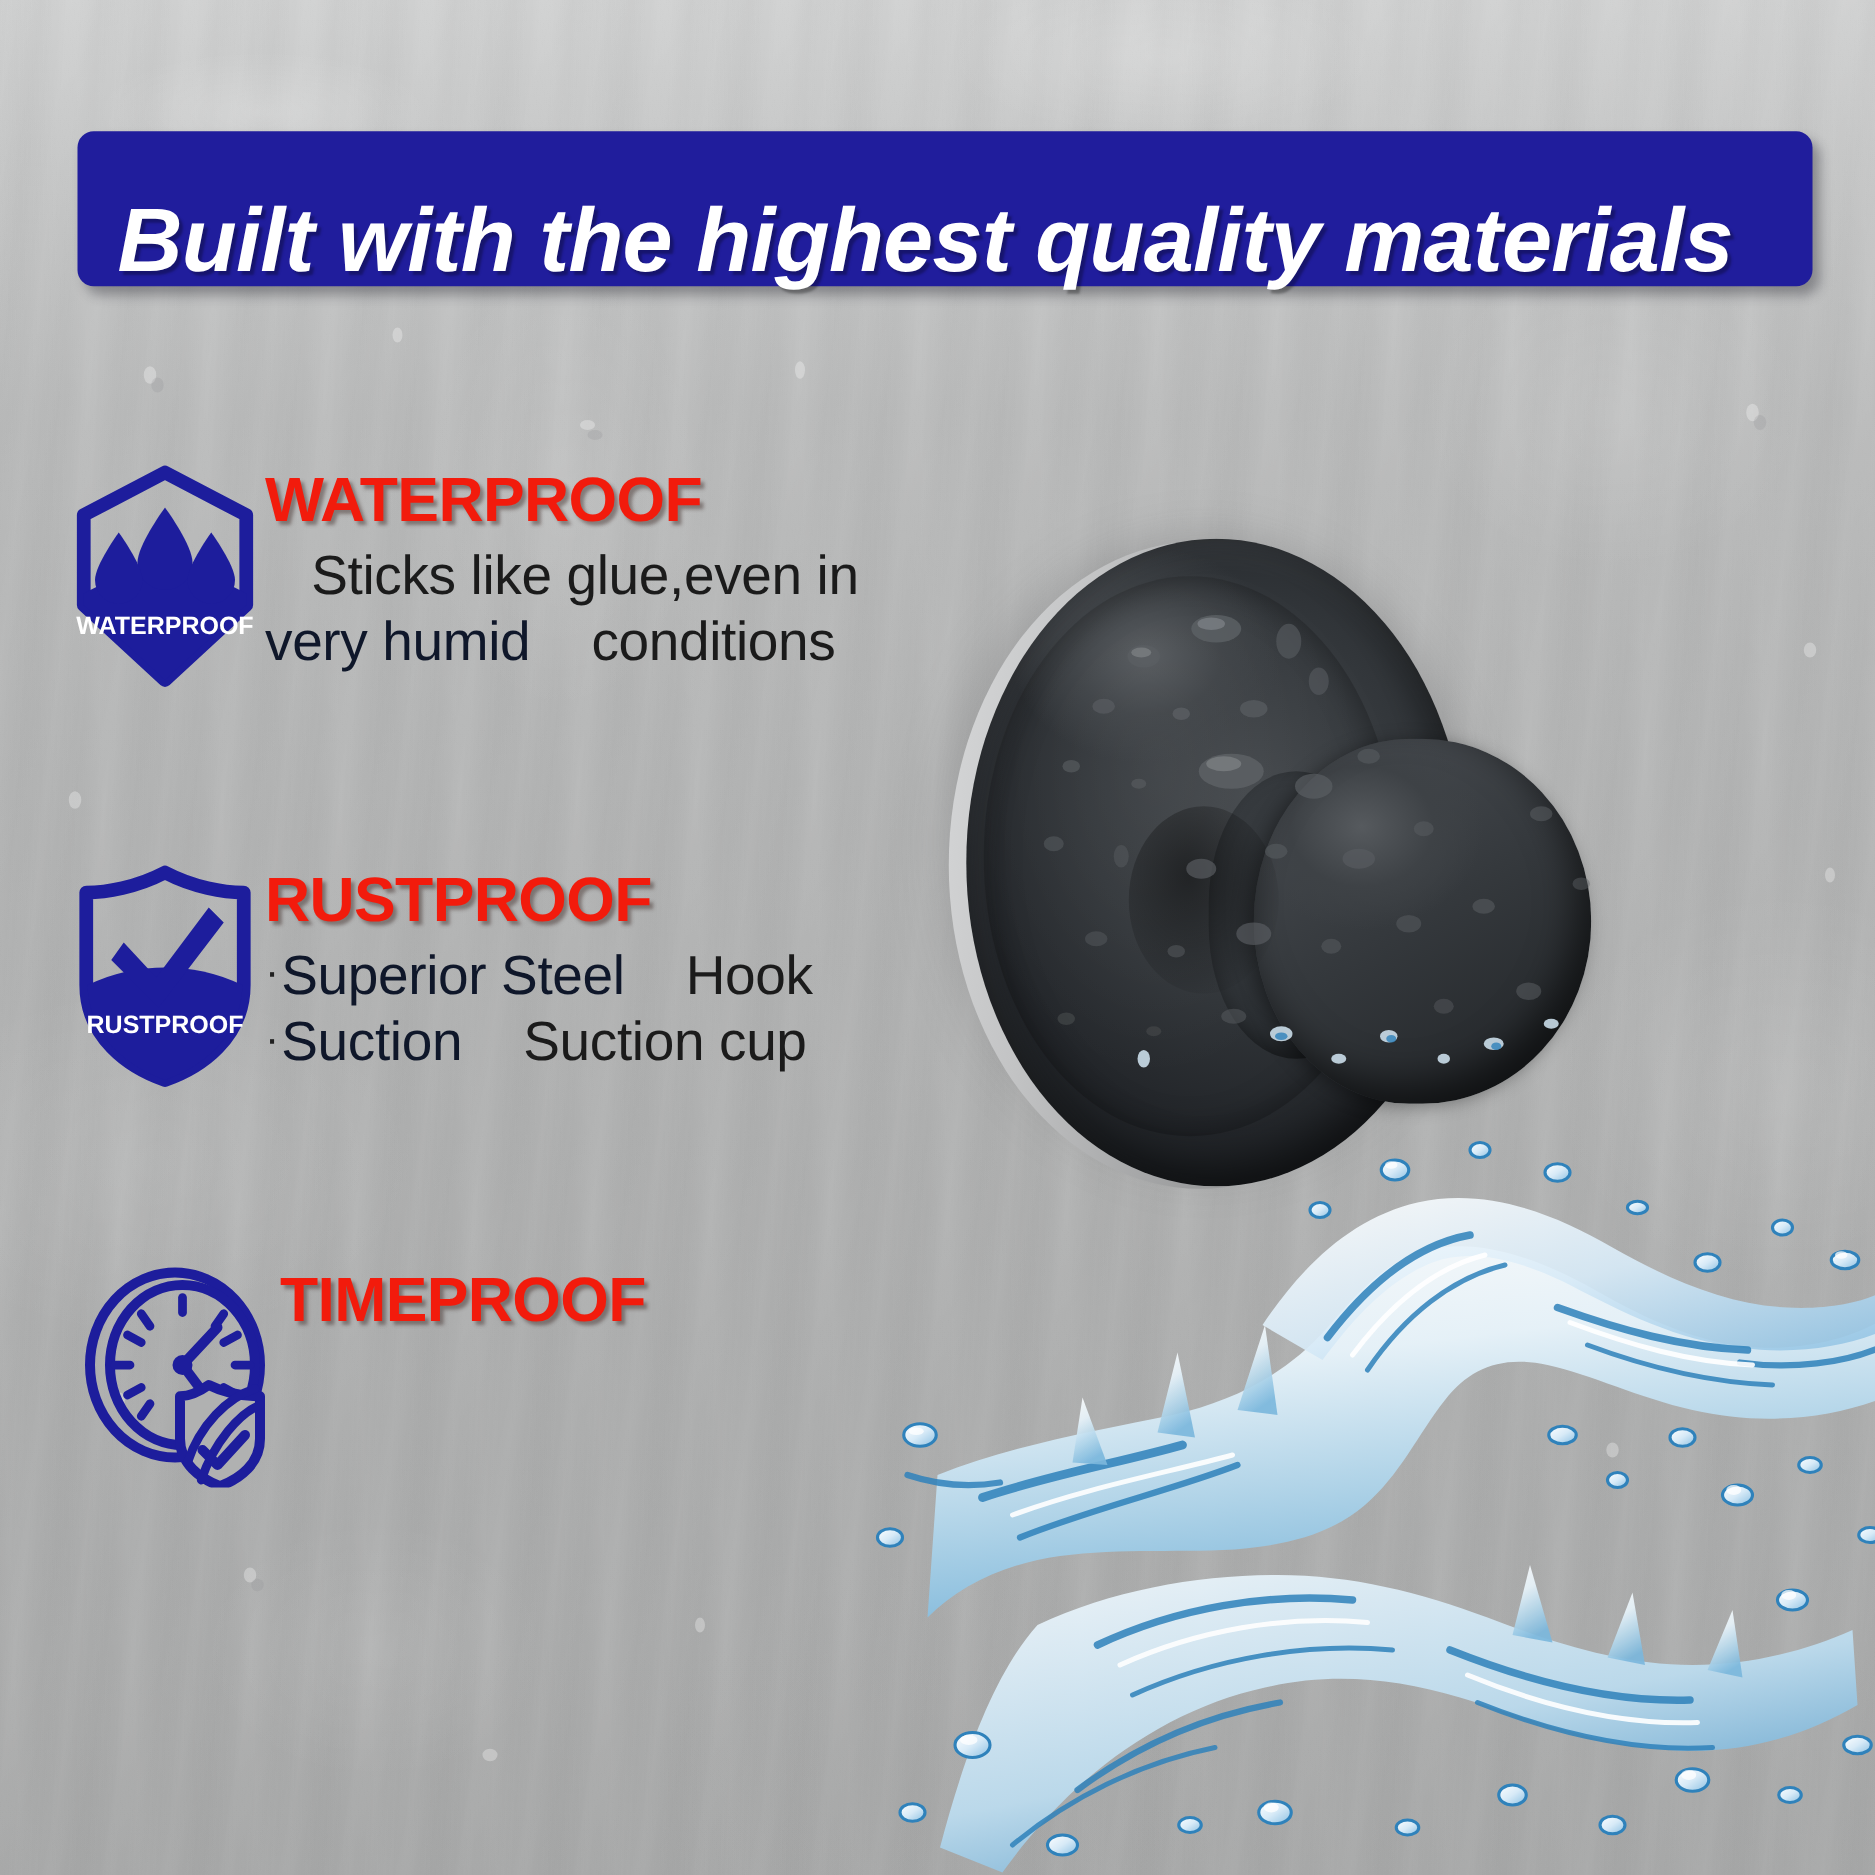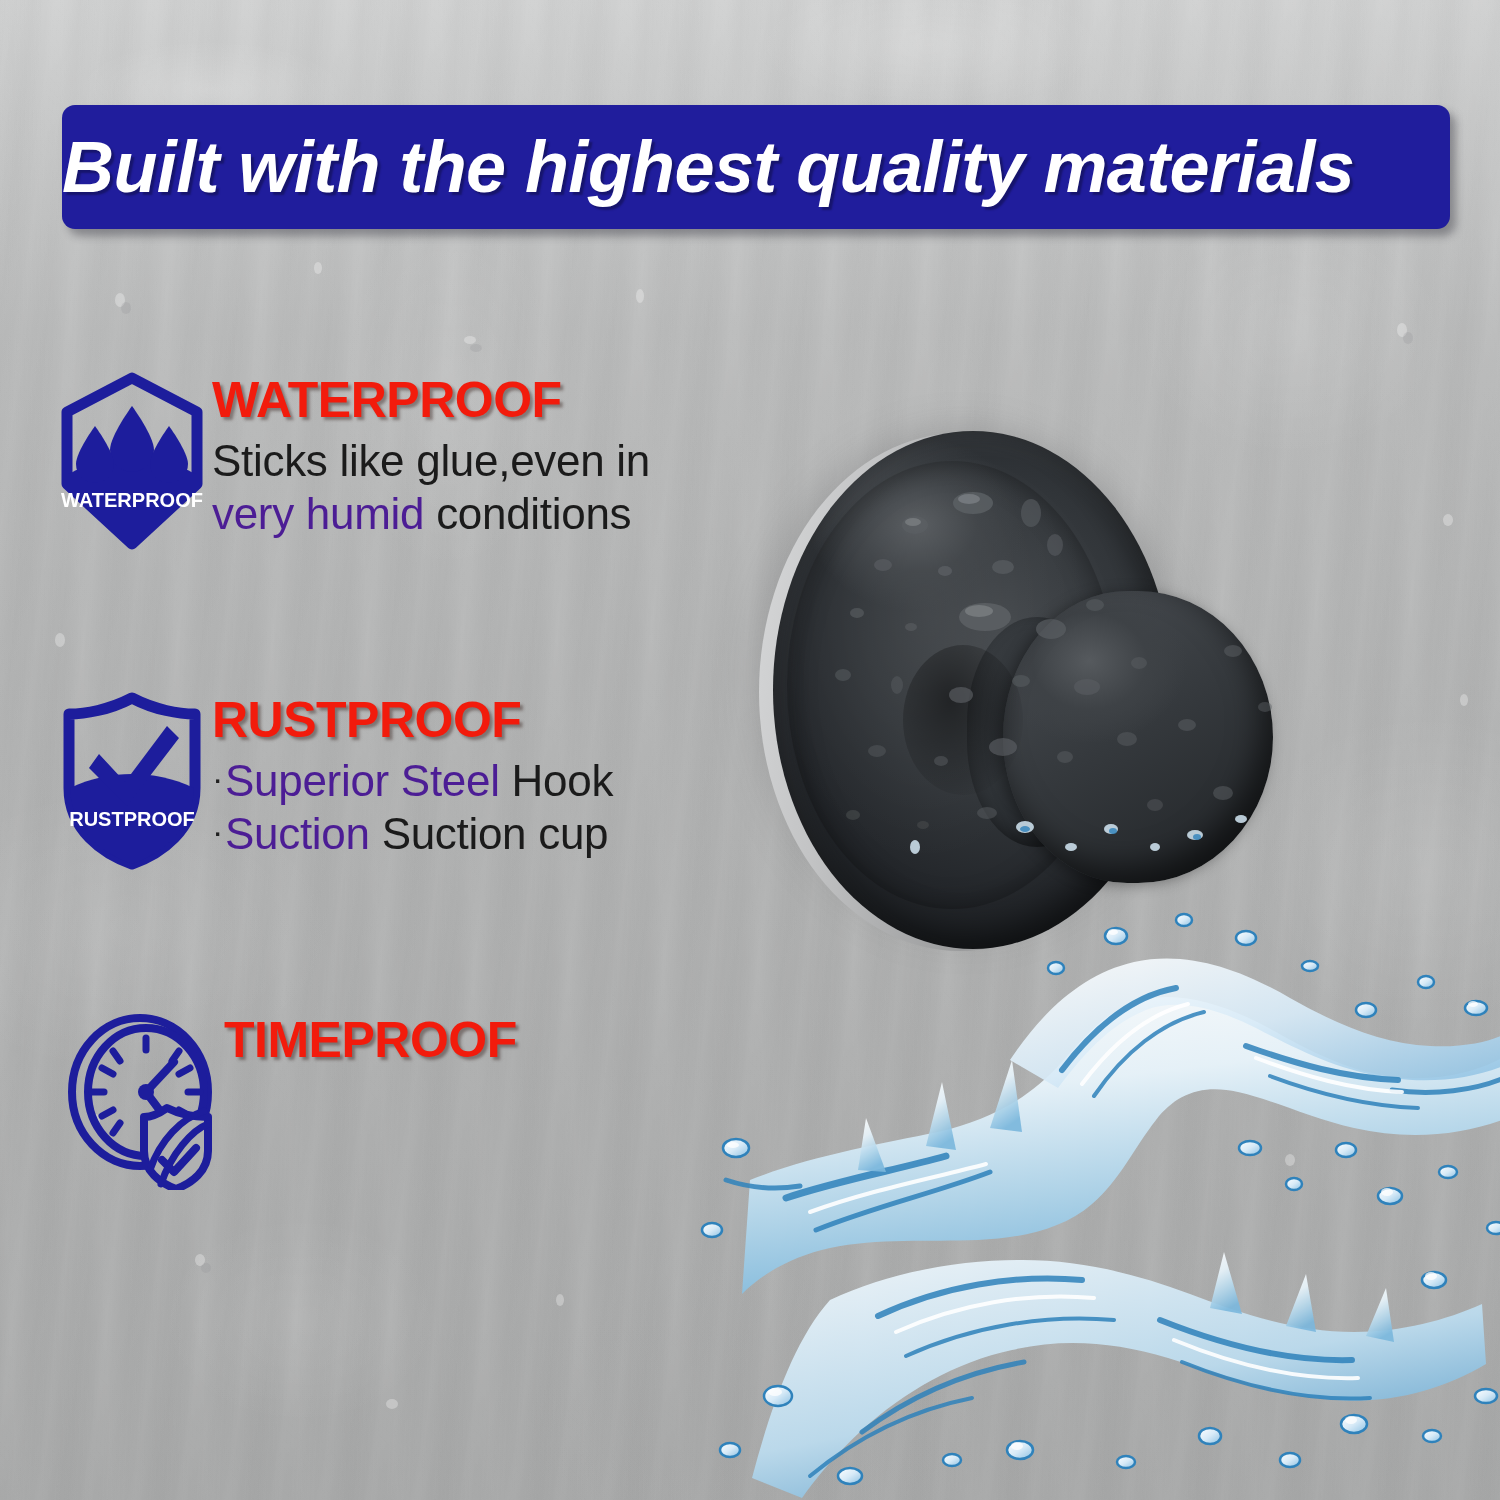--- a/index.html
+++ b/index.html
@@ -67,22 +67,23 @@
   .banner {
     position: absolute;
     left: 62px;
     top: 105px;
     width: 1388px;
     height: 124px;
     background: #201d9c;
     border-radius: 13px;
     box-shadow: 6px 7px 9px rgba(40,40,50,0.38);
     display: flex;
-    align-items: center;
+    align-items: flex-end;
     box-sizing: border-box;
+    padding-left: 32px;
   }
   .banner-text {
     color: #ffffff;
     font-size: 72px;
     font-weight: bold;
     font-style: italic;
     letter-spacing: -0.6px;
     line-height: 1;
     white-space: nowrap;
     text-shadow: 3px 3px 2px rgba(0,0,0,0.30);
@@ -114,22 +115,22 @@
     text-shadow: 3px 3px 3px rgba(60,40,35,0.45);
     margin: 0 0 6px 0;
   }
   .feature-line {
     font-size: 44px;
     line-height: 1.22;
     color: #1b1b1b;
     white-space: nowrap;
     letter-spacing: -0.3px;
   }
-  .txt-blue { color: #4c1d95; }
-  .txt-black { color: #1b1b1b; }
+  .txt-blue { color: #0f172a; }
+  .txt-black { color: #1b1b1b; margin-left: 37px; }
   .bullet {
     color: #202020;
     font-size: 34px;
     vertical-align: 6px;
     padding-right: 2px;
   }
 
   #feature-waterproof { left: 52px; top: 372px; }
   #feature-rustproof  { left: 52px; top: 692px; }
   #feature-timeproof  { left: 64px; top: 1012px; }

